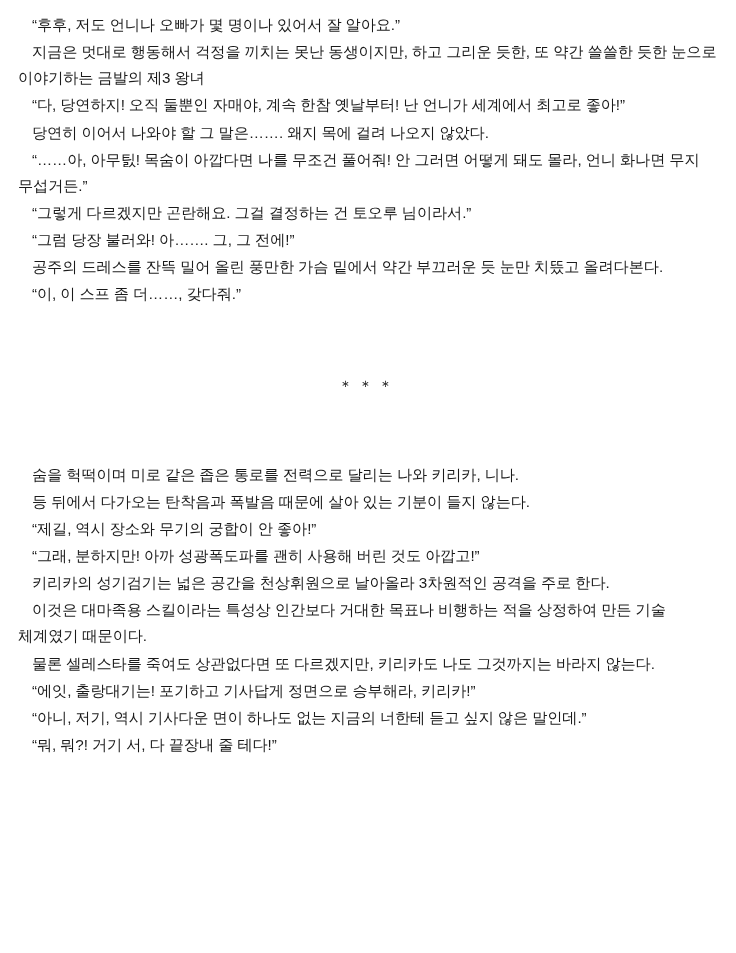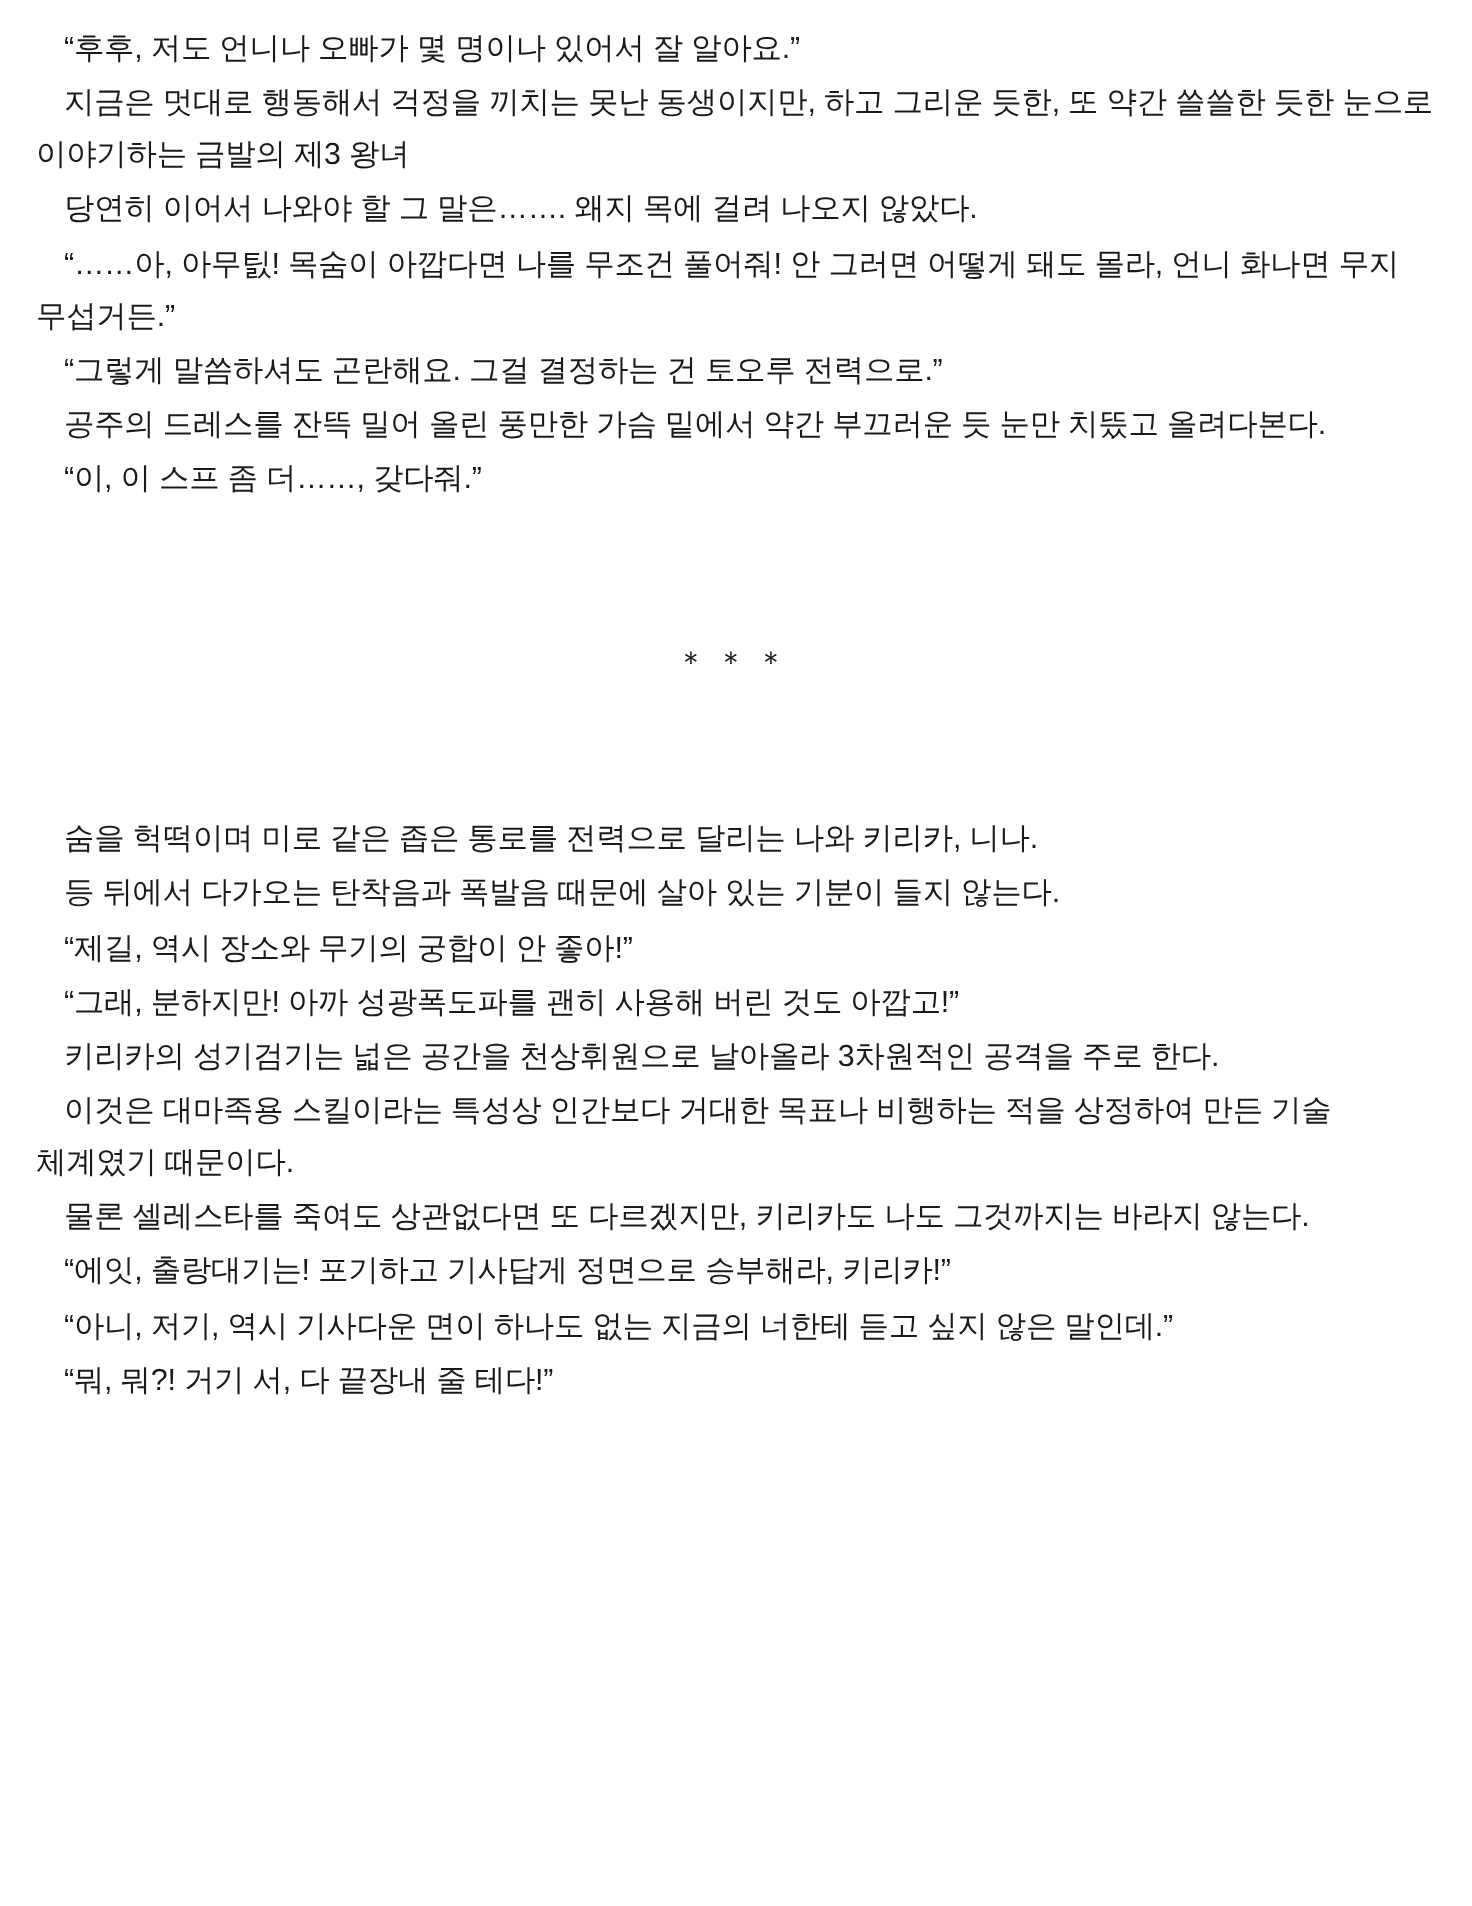--- a/index.html
+++ b/index.html
@@ -51,23 +51,25 @@
   }
 </style>
 </head>
 <body>
 
 <div class="page">
 
   <div class="section">
     <p class="para indent">“후후, 저도 언니나 오빠가 몇 명이나 있어서 잘 알아요.”</p>
     <p class="para indent">지금은 멋대로 행동해서 걱정을 끼치는 못난 동생이지만, 하고 그리운 듯한, 또 약간 쓸쓸한 듯한 눈으로 이야기하는 금발의 제3 왕녀</p>
+    <p class="para indent">“다, 당연하지! 오직 둘뿐인 자매야, 계속 한참 옛날부터! 난 언니가 세계에서 최고로 좋아!”</p>
     <p class="para indent">당연히 이어서 나와야 할 그 말은……. 왜지 목에 걸려 나오지 않았다.</p>
     <p class="para indent">“……아, 아무틼! 목숨이 아깝다면 나를 무조건 풀어줘! 안 그러면 어떻게 돼도 몰라, 언니 화나면 무지 무섭거든.”</p>
-    <p class="para indent">“그렇게 말씀하셔도 곤란해요. 그걸 결정하는 건 토오루 전력으로.”</p>
+    <p class="para indent">“그렇게 다르겠지만 곤란해요. 그걸 결정하는 건 토오루 님이라서.”</p>
+    <p class="para indent">“그럼 당장 불러와! 아……. 그, 그 전에!”</p>
     <p class="para indent">공주의 드레스를 잔뜩 밀어 올린 풍만한 가슴 밑에서 약간 부끄러운 듯 눈만 치뜼고 올려다본다.</p>
     <p class="para indent">“이, 이 스프 좀 더……, 갖다줘.”</p>
   </div>
 
   <div class="gap-block"></div>
 
   <p class="divider">＊＊＊</p>
 
   <div class="gap-block-2"></div>
 

